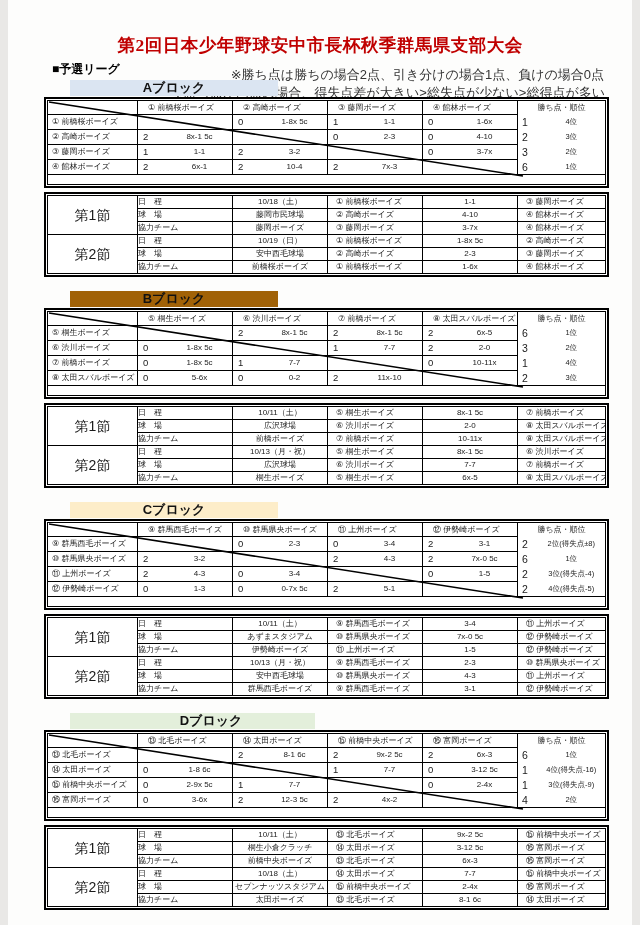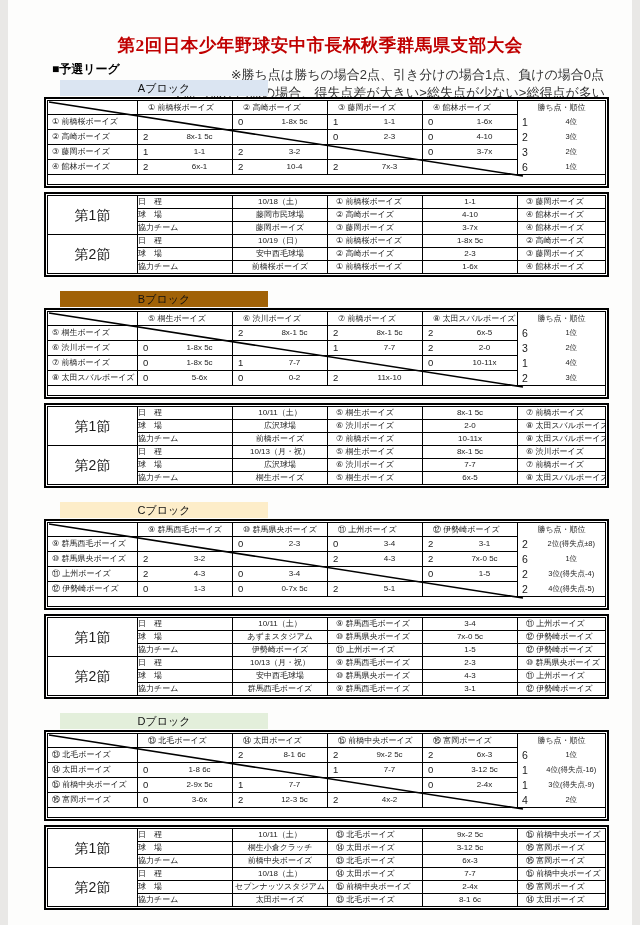--- a/index.html
+++ b/index.html
@@ -13,23 +13,23 @@
     font-family:"Liberation Serif","DejaVu Serif",serif;
     font-size:17.5px; font-weight:700; letter-spacing:0.5px; color:#c00000;
   }
   .heading { position:absolute; left:44px; top:61px; font-size:12px; font-weight:700; color:#000000; }
   .note { position:absolute; font-size:13px; color:#333; white-space:nowrap; }
   .n1 { top:66px; right:28px; }
   .n2 { top:84px; right:27px; }
   .content { position:absolute; left:36px; top:80px; width:565px; }
   .block { margin-bottom:14px; }
   .block-label {
-    width:208px; height:16px; margin-left:16px; margin-bottom:1px;
+    width:208px; height:16px; margin-left:26px; margin-bottom:1px;
     display:flex; align-items:center; justify-content:center;
-    font-size:11px; font-weight:400; color:#111;
+    font-size:13px; font-weight:700; color:#111;
   }
   .twrap { border:2px solid #000; padding:1px; background:#fff; }
   .mwrap { position:relative; }
   .swrap { margin-top:4px; }
   table { border-collapse:collapse; table-layout:fixed; width:100%; }
   td {
     border:1px solid #000; padding:0; font-size:8px; line-height:1;
     vertical-align:middle; white-space:nowrap; overflow:hidden;
   }
   
@@ -723,21 +723,21 @@
                   <td class="steam">⑨ 群馬西毛ボーイズ</td>
                   <td class="sscore">3-1</td>
                   <td class="steam">⑫ 伊勢崎ボーイズ</td>
                 </tr>
               </tbody>
             </table>
         </div>
       </section>
 
       <section class="block">
-        <div class="block-label" style="background-color: rgb(227, 239, 219);">Dブロック</div>
+        <div class="block-label" style="background-color: rgb(227, 239, 219); padding-left: 37px;">Dブロック</div>
 
         <div class="twrap mwrap">
           <table class="matrix">
             <colgroup>
               <col style="width:90px">
               <col style="width:95px">
               <col style="width:95px">
               <col style="width:95px">
               <col style="width:95px">
               <col style="width:20px">

